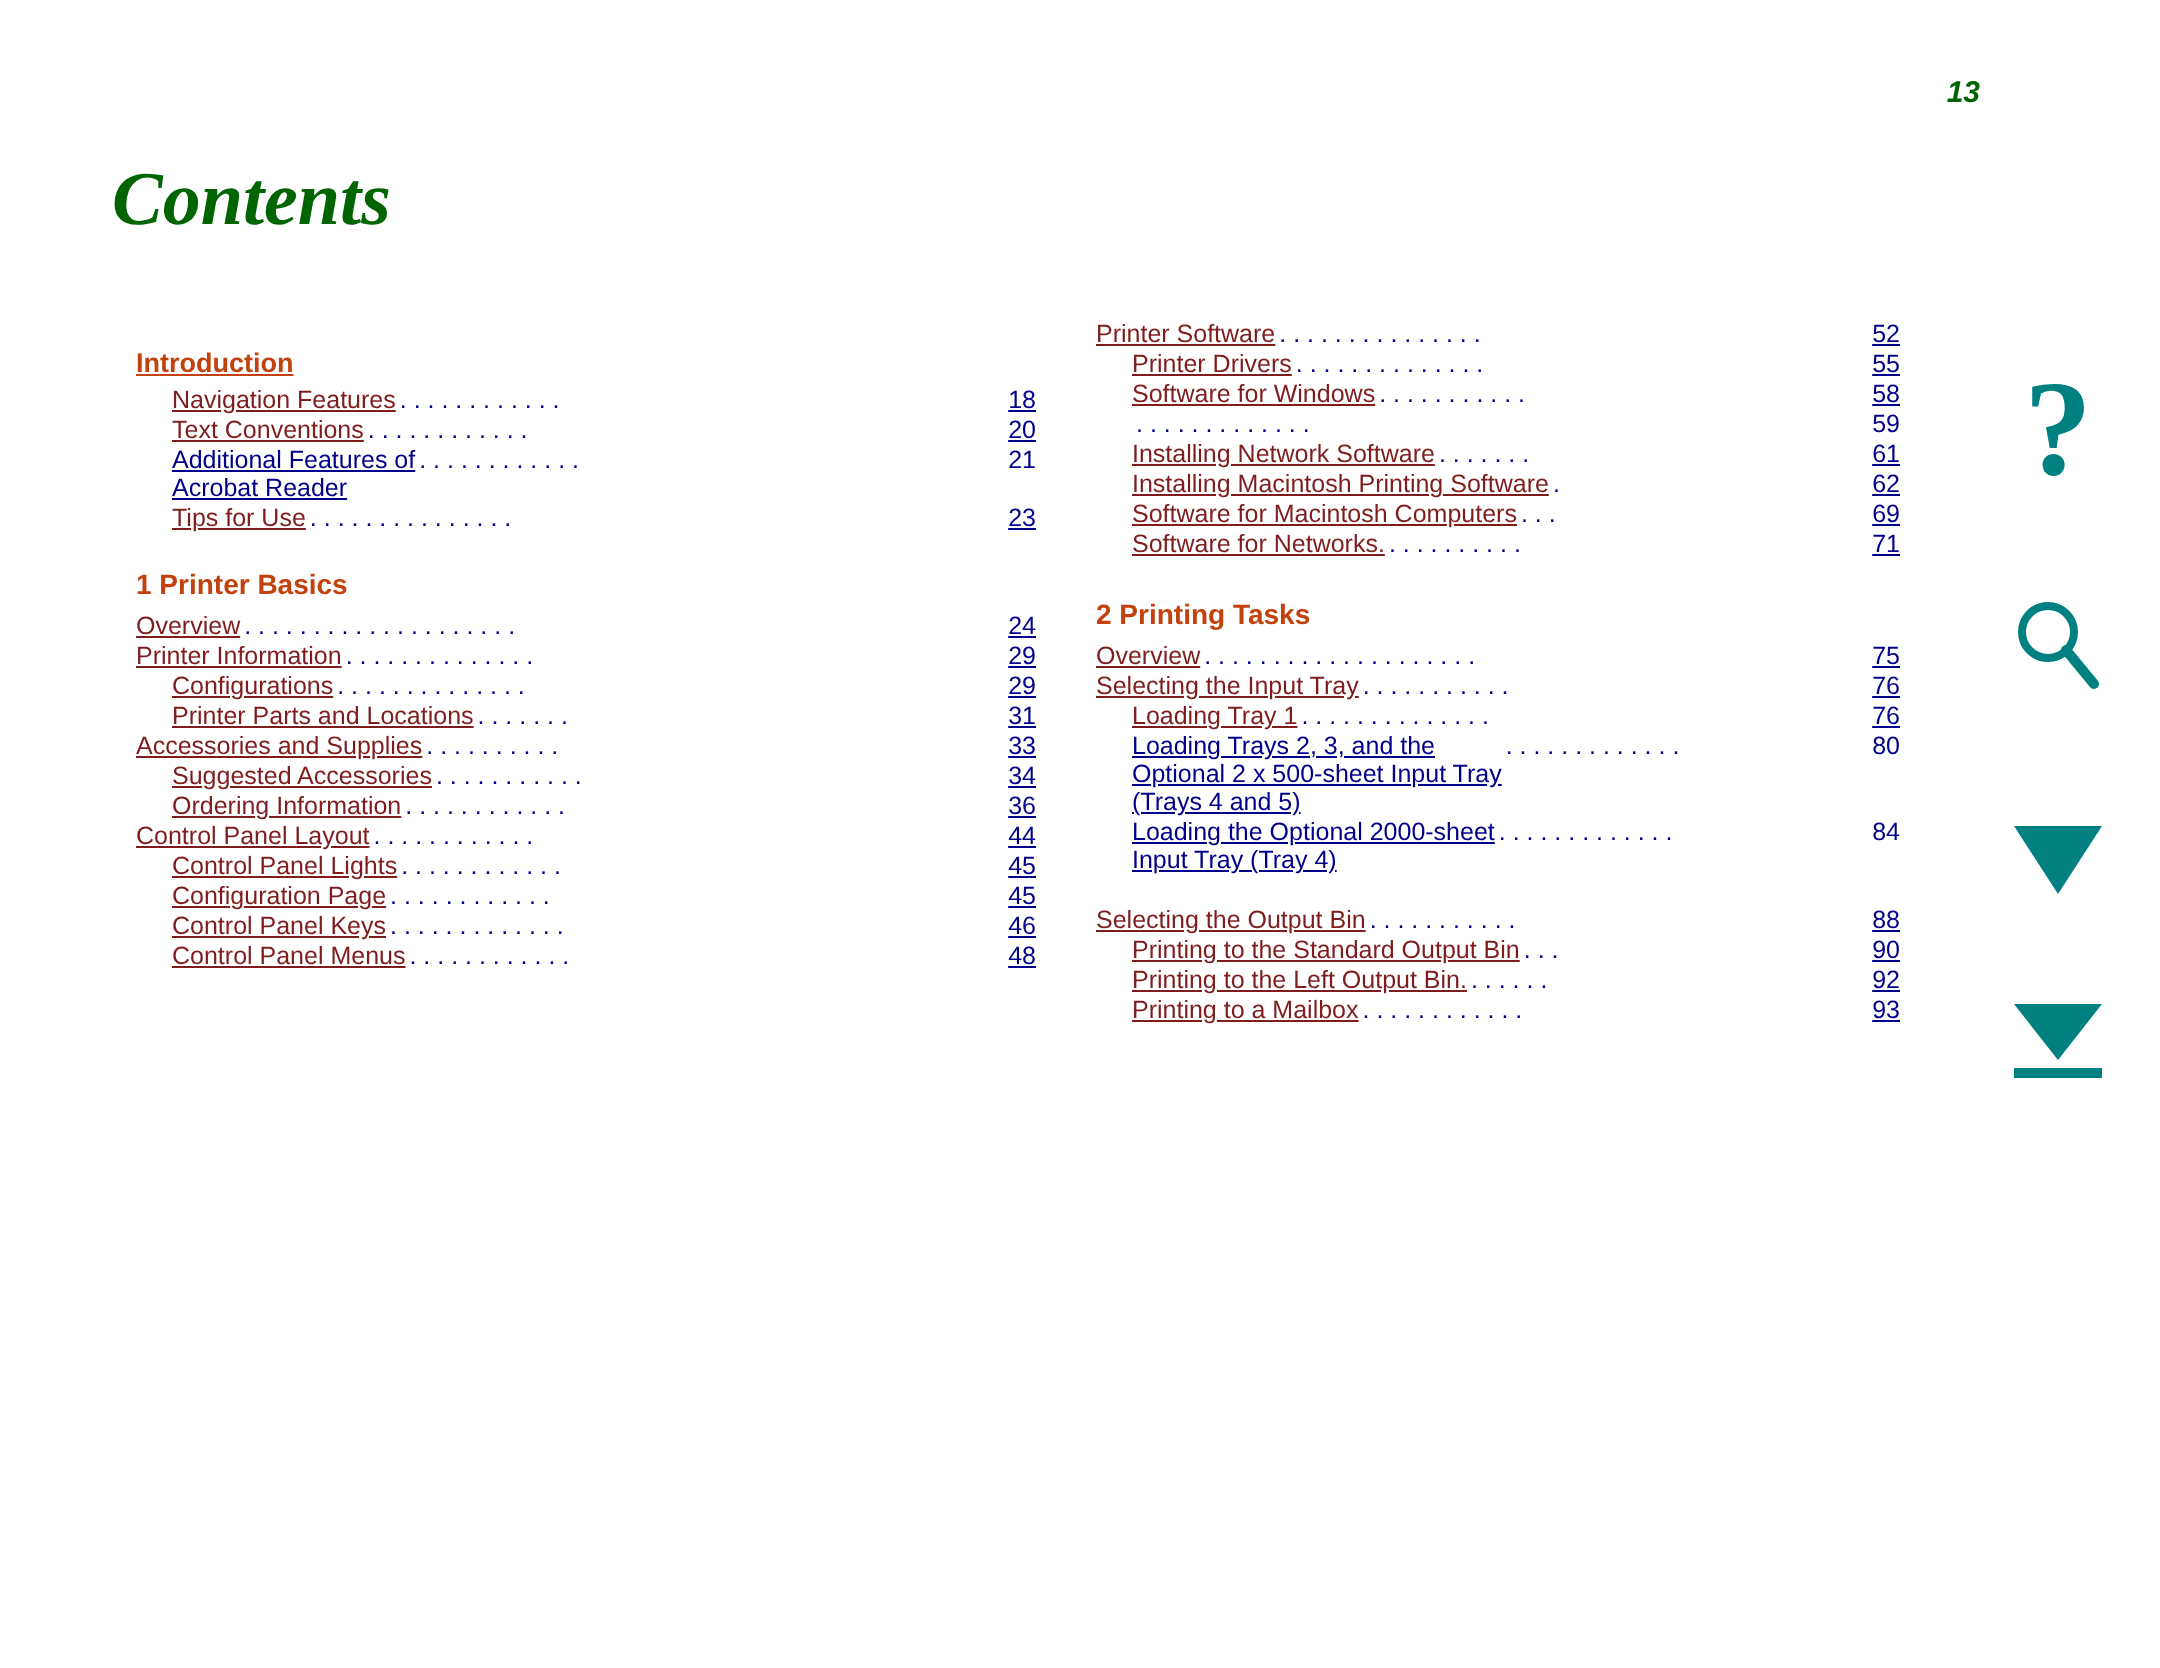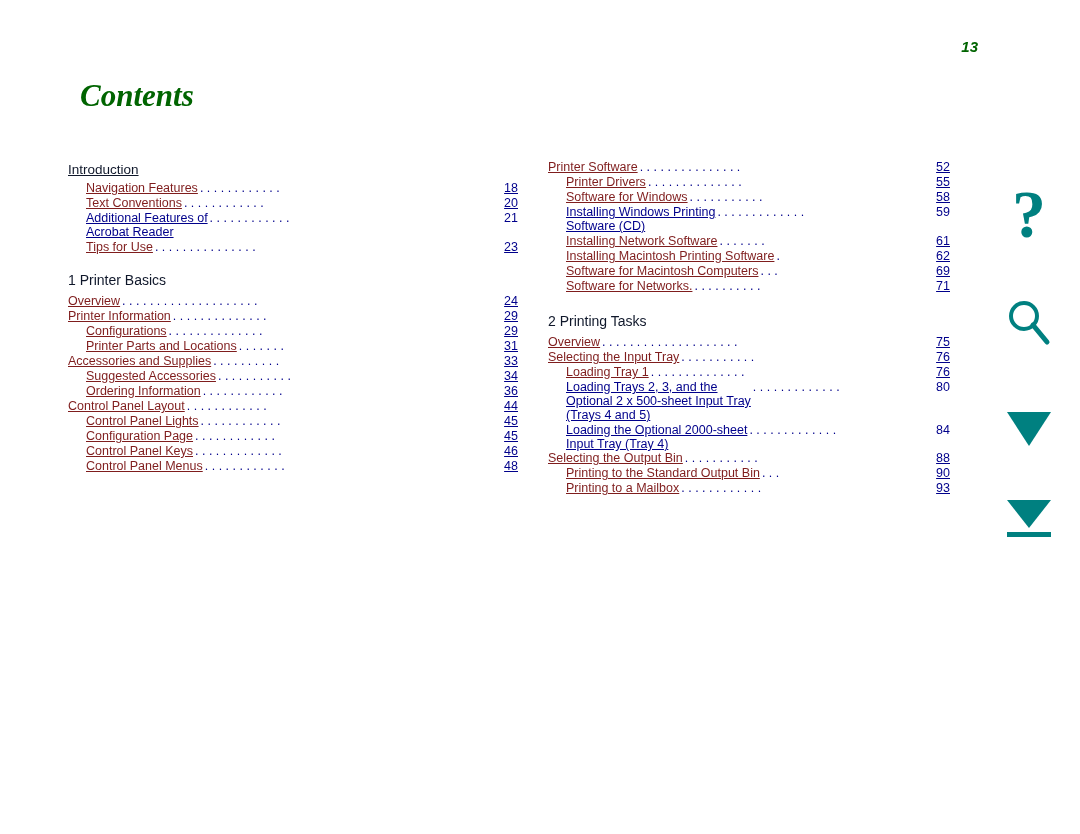--- a/index.html
+++ b/index.html
@@ -7,32 +7,32 @@
       width: 1080px;
       height: 834px;
       background: #fff;
       font-family: Arial, sans-serif;
       position: relative;
       overflow: hidden;
     }
     .page-number {
       position: absolute;
       top: 38px;
-      right: 102px;
+      right: 90px;
       color: #006400;
       font-weight: bold;
       font-size: 15px;
       font-style: italic;
     }
     .contents-title {
       position: absolute;
       top: 78px;
-      left: 80px;
+      left: 56px;
       color: #006400;
-      font-size: 31px;
+      font-size: 38px;
       font-weight: bold;
       font-style: italic;
       font-family: Georgia, serif;
     }
     .main-content {
       position: absolute;
       top: 160px;
       left: 68px;
       right: 130px;
       display: flex;
@@ -40,25 +40,25 @@
     }
     .left-col {
       width: 450px;
       flex-shrink: 0;
     }
     .right-col {
       flex: 1;
       padding-left: 30px;
     }
     .section-header {
-      color: #0f172a;
-      font-weight: normal;
+      color: #c2410c;
+      font-weight: bold;
       font-size: 13.5px;
       margin-bottom: 4px;
-      margin-top: 2px;
+      margin-top: 14px;
       text-decoration: underline;
       cursor: pointer;
     }
     .section-header.no-underline {
       text-decoration: none;
     }
     .toc-item {
       display: flex;
       align-items: baseline;
       margin-bottom: 1px;
@@ -216,21 +216,20 @@
         <span class="dots"> . . . . . . . . . . . . . .</span>
         <span class="page-num">55</span>
       </div>
       <div class="toc-item indent1">
         <span class="link">Software for Windows</span>
         <span class="dots"> . . . . . . . . . . .</span>
         <span class="page-num">58</span>
       </div>
       <div style="padding-left:18px; margin-bottom:1px;">
         <div style="display:flex;align-items:baseline;font-size:12.5px;color:#00008B;">
-          <span style="text-decoration:underline;cursor:pointer;">Installing Windows Printing<br>Software (CD)</span>
           <span style="flex:1;color:#00008B;margin:0 2px;overflow:hidden;white-space:nowrap;"> . . . . . . . . . . . . .</span>
           <span class="page-num">59</span>
         </div>
       </div>
       <div class="toc-item indent1">
         <span class="link">Installing Network Software</span>
         <span class="dots"> . . . . . . .</span>
         <span class="page-num">61</span>
       </div>
       <div class="toc-item indent1">
@@ -268,38 +267,43 @@
         <span class="dots"> . . . . . . . . . . . . . .</span>
         <span class="page-num">76</span>
       </div>
       <div style="padding-left:18px; margin-bottom:1px;">
         <div style="display:flex;align-items:baseline;font-size:12.5px;color:#00008B;">
           <span style="text-decoration:underline;cursor:pointer;">Loading Trays 2, 3, and the<br>Optional 2 x 500-sheet Input Tray<br>(Trays 4 and 5)</span>
           <span style="flex:1;color:#00008B;margin:0 2px;overflow:hidden;white-space:nowrap;"> . . . . . . . . . . . . .</span>
           <span class="page-num">80</span>
         </div>
       </div>
-      <div style="padding-left:18px; margin-bottom:0;">
+      <div style="padding-left:18px; margin-bottom:16px;">
         <div style="display:flex;align-items:baseline;font-size:12.5px;color:#00008B;">
           <span style="text-decoration:underline;cursor:pointer;">Loading the Optional 2000-sheet<br>Input Tray (Tray 4)</span>
           <span style="flex:1;color:#00008B;margin:0 2px;overflow:hidden;white-space:nowrap;"> . . . . . . . . . . . . .</span>
           <span class="page-num">84</span>
         </div>
       </div>
       <div class="toc-item">
         <span class="link">Selecting the Output Bin</span>
         <span class="dots"> . . . . . . . . . . .</span>
         <span class="page-num">88</span>
       </div>
       <div class="toc-item indent1">
         <span class="link">Printing to the Standard Output Bin</span>
         <span class="dots"> . . .</span>
         <span class="page-num">90</span>
       </div>
       <div class="toc-item indent1">
+        <span class="link">Printing to the Left Output Bin.</span>
+        <span class="dots"> . . . . . .</span>
+        <span class="page-num">92</span>
+      </div>
+      <div class="toc-item indent1">
         <span class="link">Printing to a Mailbox</span>
         <span class="dots"> . . . . . . . . . . . .</span>
         <span class="page-num">93</span>
       </div>
     </div>
 
   </div>
 </div>
 
 <div class="sidebar-icons">

